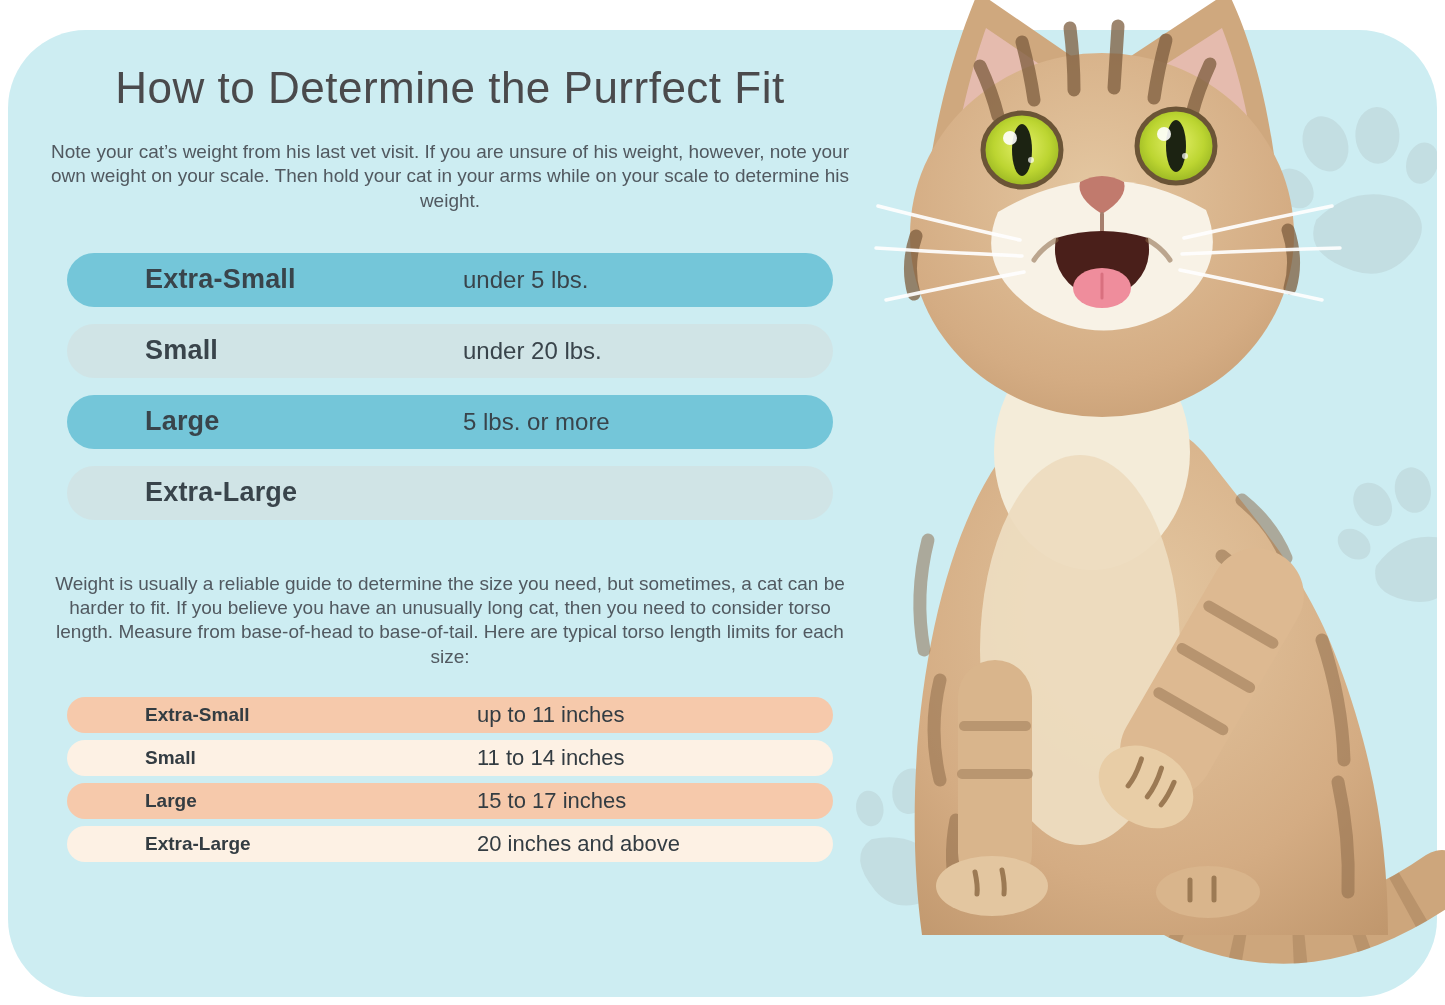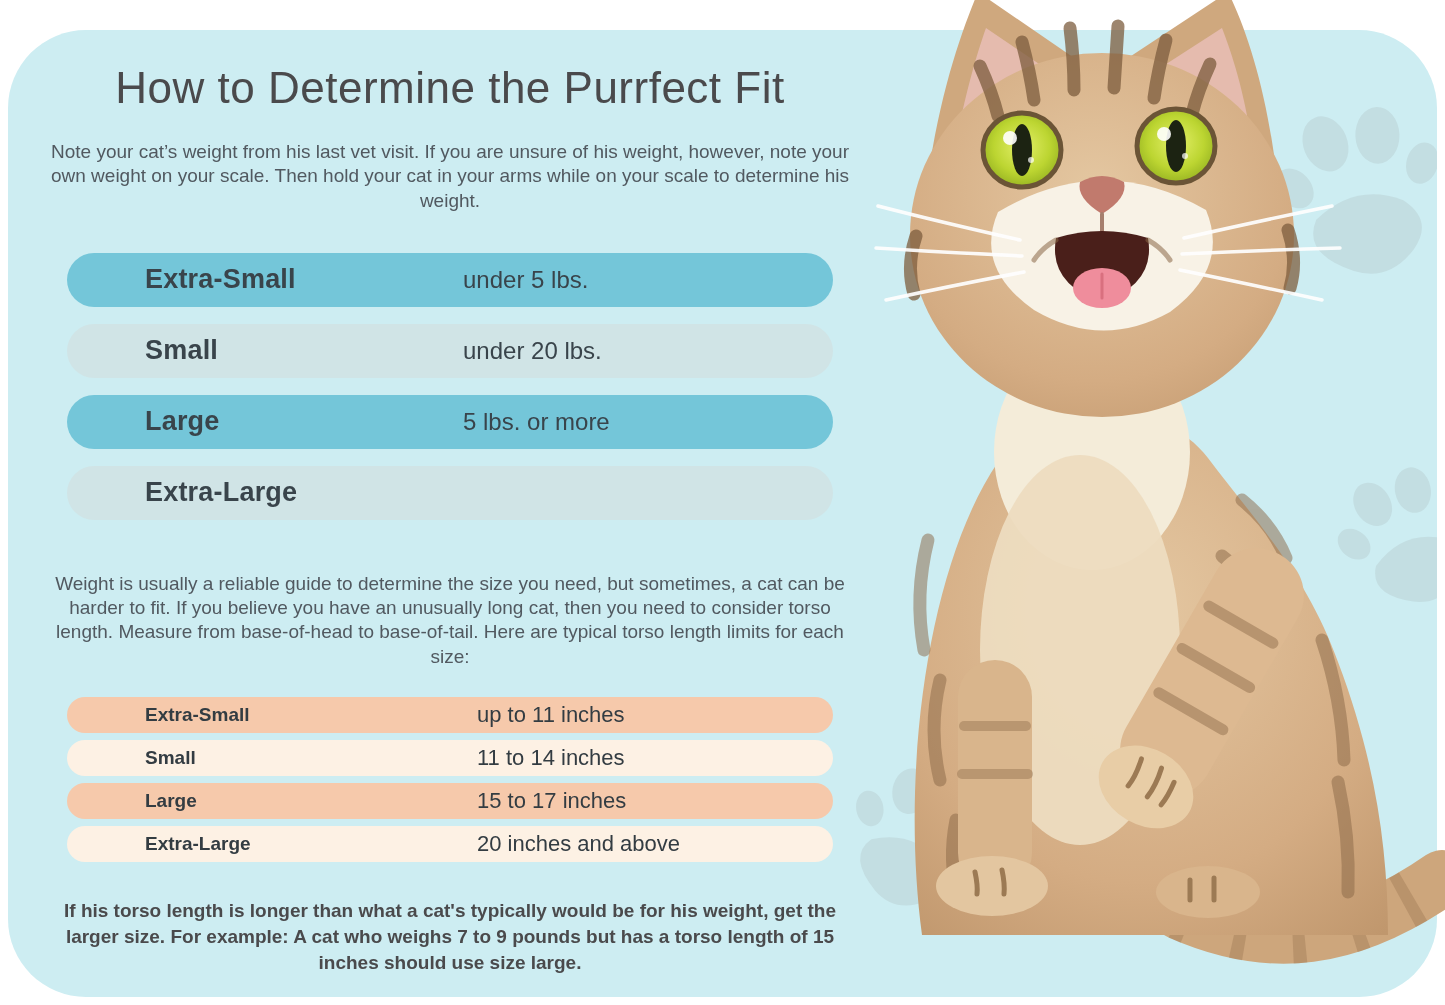--- a/index.html
+++ b/index.html
@@ -119,21 +119,20 @@
     <div class="srow peach">
       <span class="tlabel">Large</span>
       <span class="tvalue">15 to 17 inches</span>
     </div>
     <div class="srow cream">
       <span class="tlabel">Extra-Large</span>
       <span class="tvalue">20 inches and above</span>
     </div>
   </div>
 
-  <p class="para foot">If his torso length is longer than what a cat's typically would be for his weight, get the larger size. For example: A cat who weighs 7 to 9 pounds but has a torso length of 15 inches should use size large.</p>
 </div>
 
 <svg class="cat" viewBox="0 0 575 1005" aria-hidden="true">
   <defs>
     <radialGradient id="furg" cx="48%" cy="38%" r="80%">
       <stop offset="0" stop-color="#e4c7a1"></stop>
       <stop offset="0.65" stop-color="#d4ac83"></stop>
       <stop offset="1" stop-color="#c0976d"></stop>
     </radialGradient>
     <radialGradient id="eyeg" cx="50%" cy="45%" r="60%">

